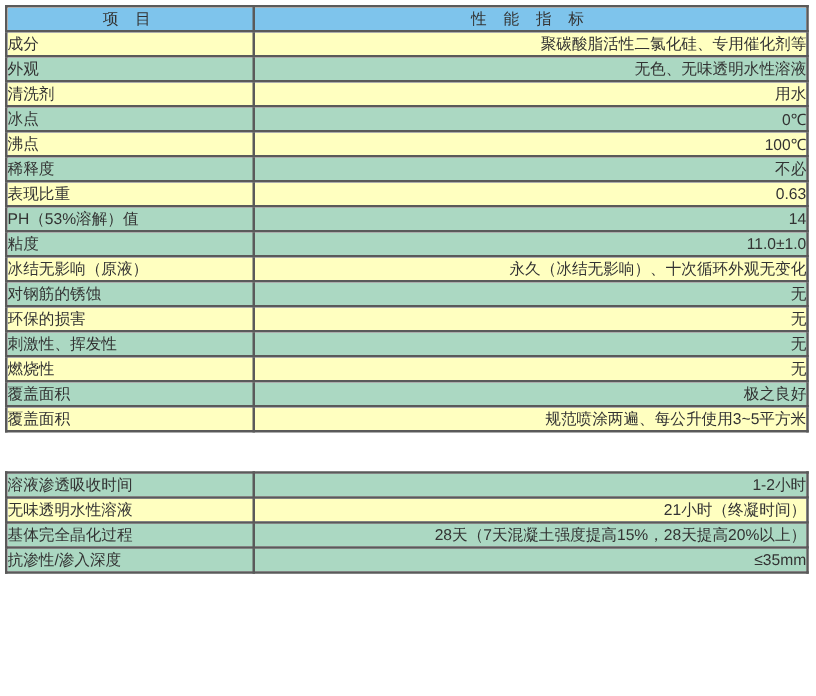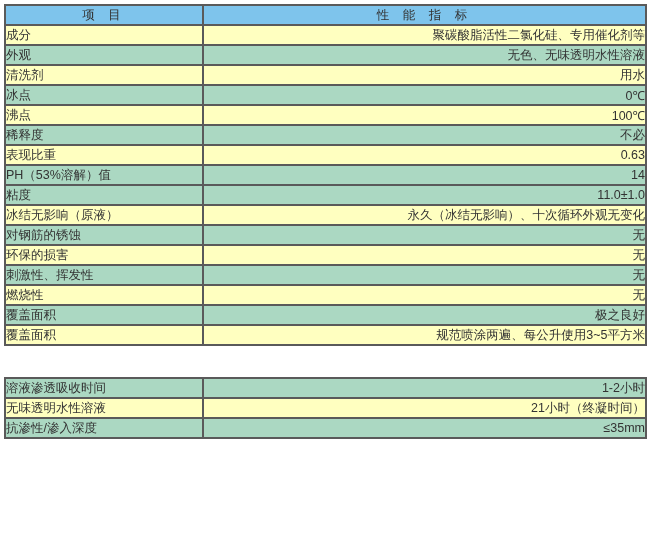--- a/index.html
+++ b/index.html
@@ -147,19 +147,23 @@
     <tbody id="timing-table-body">
         <tr class="green">
           <td class="col-item">溶液渗透吸收时间</td>
           <td class="col-value">1-2小时</td>
         </tr>
         <tr class="yellow">
           <td class="col-item">无味透明水性溶液</td>
           <td class="col-value">21小时（终凝时间）</td>
         </tr>
         <tr class="green">
+          <td class="col-item">基体完全晶化过程</td>
+          <td class="col-value">28天（7天混凝土强度提高15%，28天提高20%以上）</td>
+        </tr>
+        <tr class="green">
           <td class="col-item">抗渗性/渗入深度</td>
           <td class="col-value">≤35mm</td>
         </tr>
       </tbody>
   </table>
 
 </div>
 
 </body></html>

